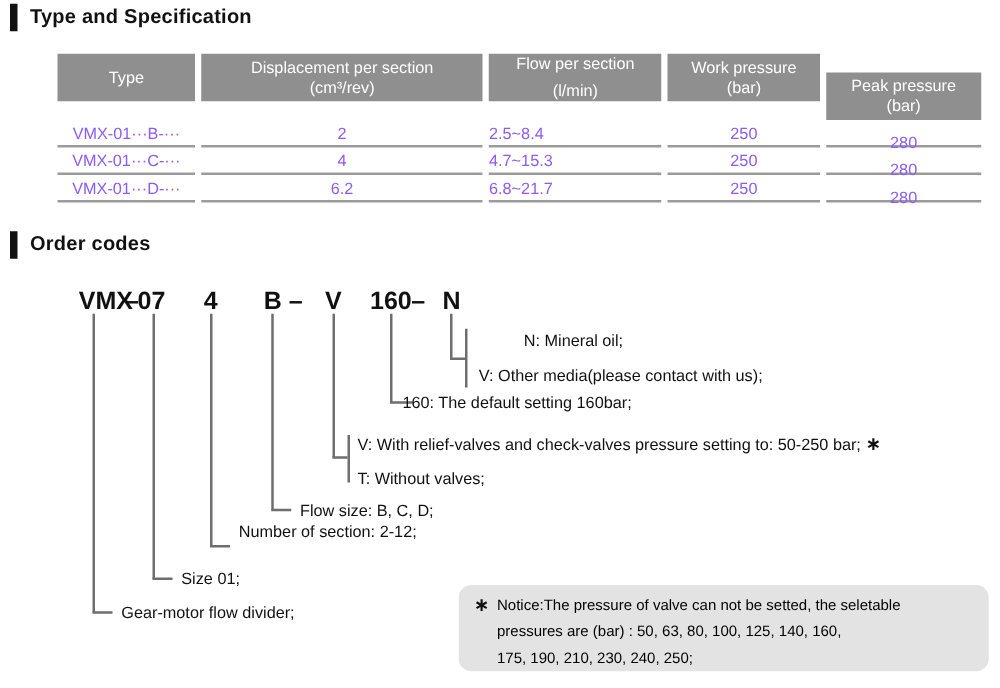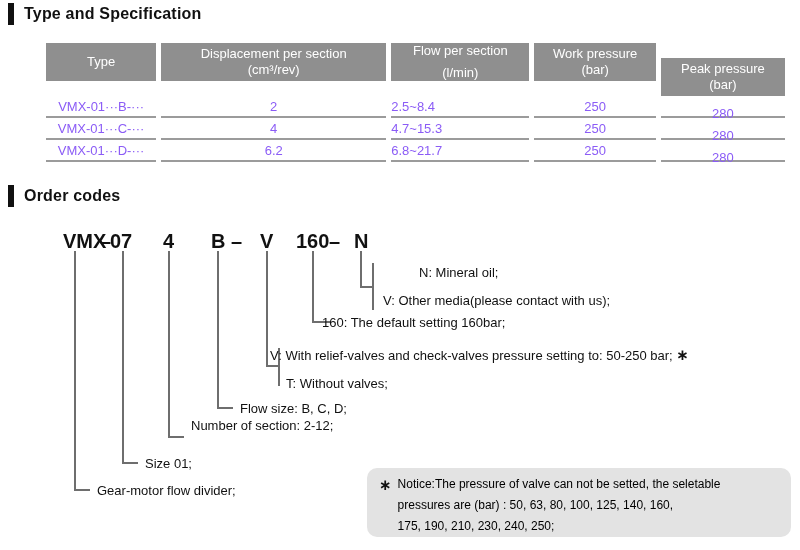--- a/index.html
+++ b/index.html
@@ -123,21 +123,21 @@
   <div class="hline" style="left:266px;top:365px;width:12px;"></div>
   <div class="hline" style="left:312px;top:321px;width:18px;"></div>
   <div class="hline" style="left:360px;top:286px;width:12px;"></div>
 
   <div class="vline" style="left:278px;top:348px;height:38px;"></div>
   <div class="vline" style="left:372px;top:263px;height:47px;"></div>
 
   <div class="ann" style="left:383px;top:272px;margin-left:36px;">N:  Mineral oil;</div>
   <div class="ann" style="left:383px;top:300px;">V:  Other media(please contact with us);</div>
   <div class="ann" style="left:322px;top:322px;">160:  The default setting 160bar;</div>
-  <div class="ann" style="left:270px;top:355px;"><span>V:  With relief-valves and check-valves pressure setting to:  50-250 bar; </span><span class="star">∗</span></div>
+  <div class="ann" style="left:286px;top:355px;"><span>V:  With relief-valves and check-valves pressure setting to:  50-250 bar; </span><span class="star">∗</span></div>
   <div class="ann" style="left:286px;top:383px;">T:  Without valves;</div>
   <div class="ann" style="left:240px;top:408px;">Flow size:  B, C, D;</div>
   <div class="ann" style="left:191px;top:425px;">Number of section:  2-12;</div>
   <div class="ann" style="left:145px;top:463px;">Size 01;</div>
   <div class="ann" style="left:97px;top:490px;">Gear-motor flow divider;</div>
 
   <div class="notice">
     <div class="nstar">∗</div>
     <div class="nlines">
       <div>Notice:The pressure of valve can not be setted, the seletable</div>

